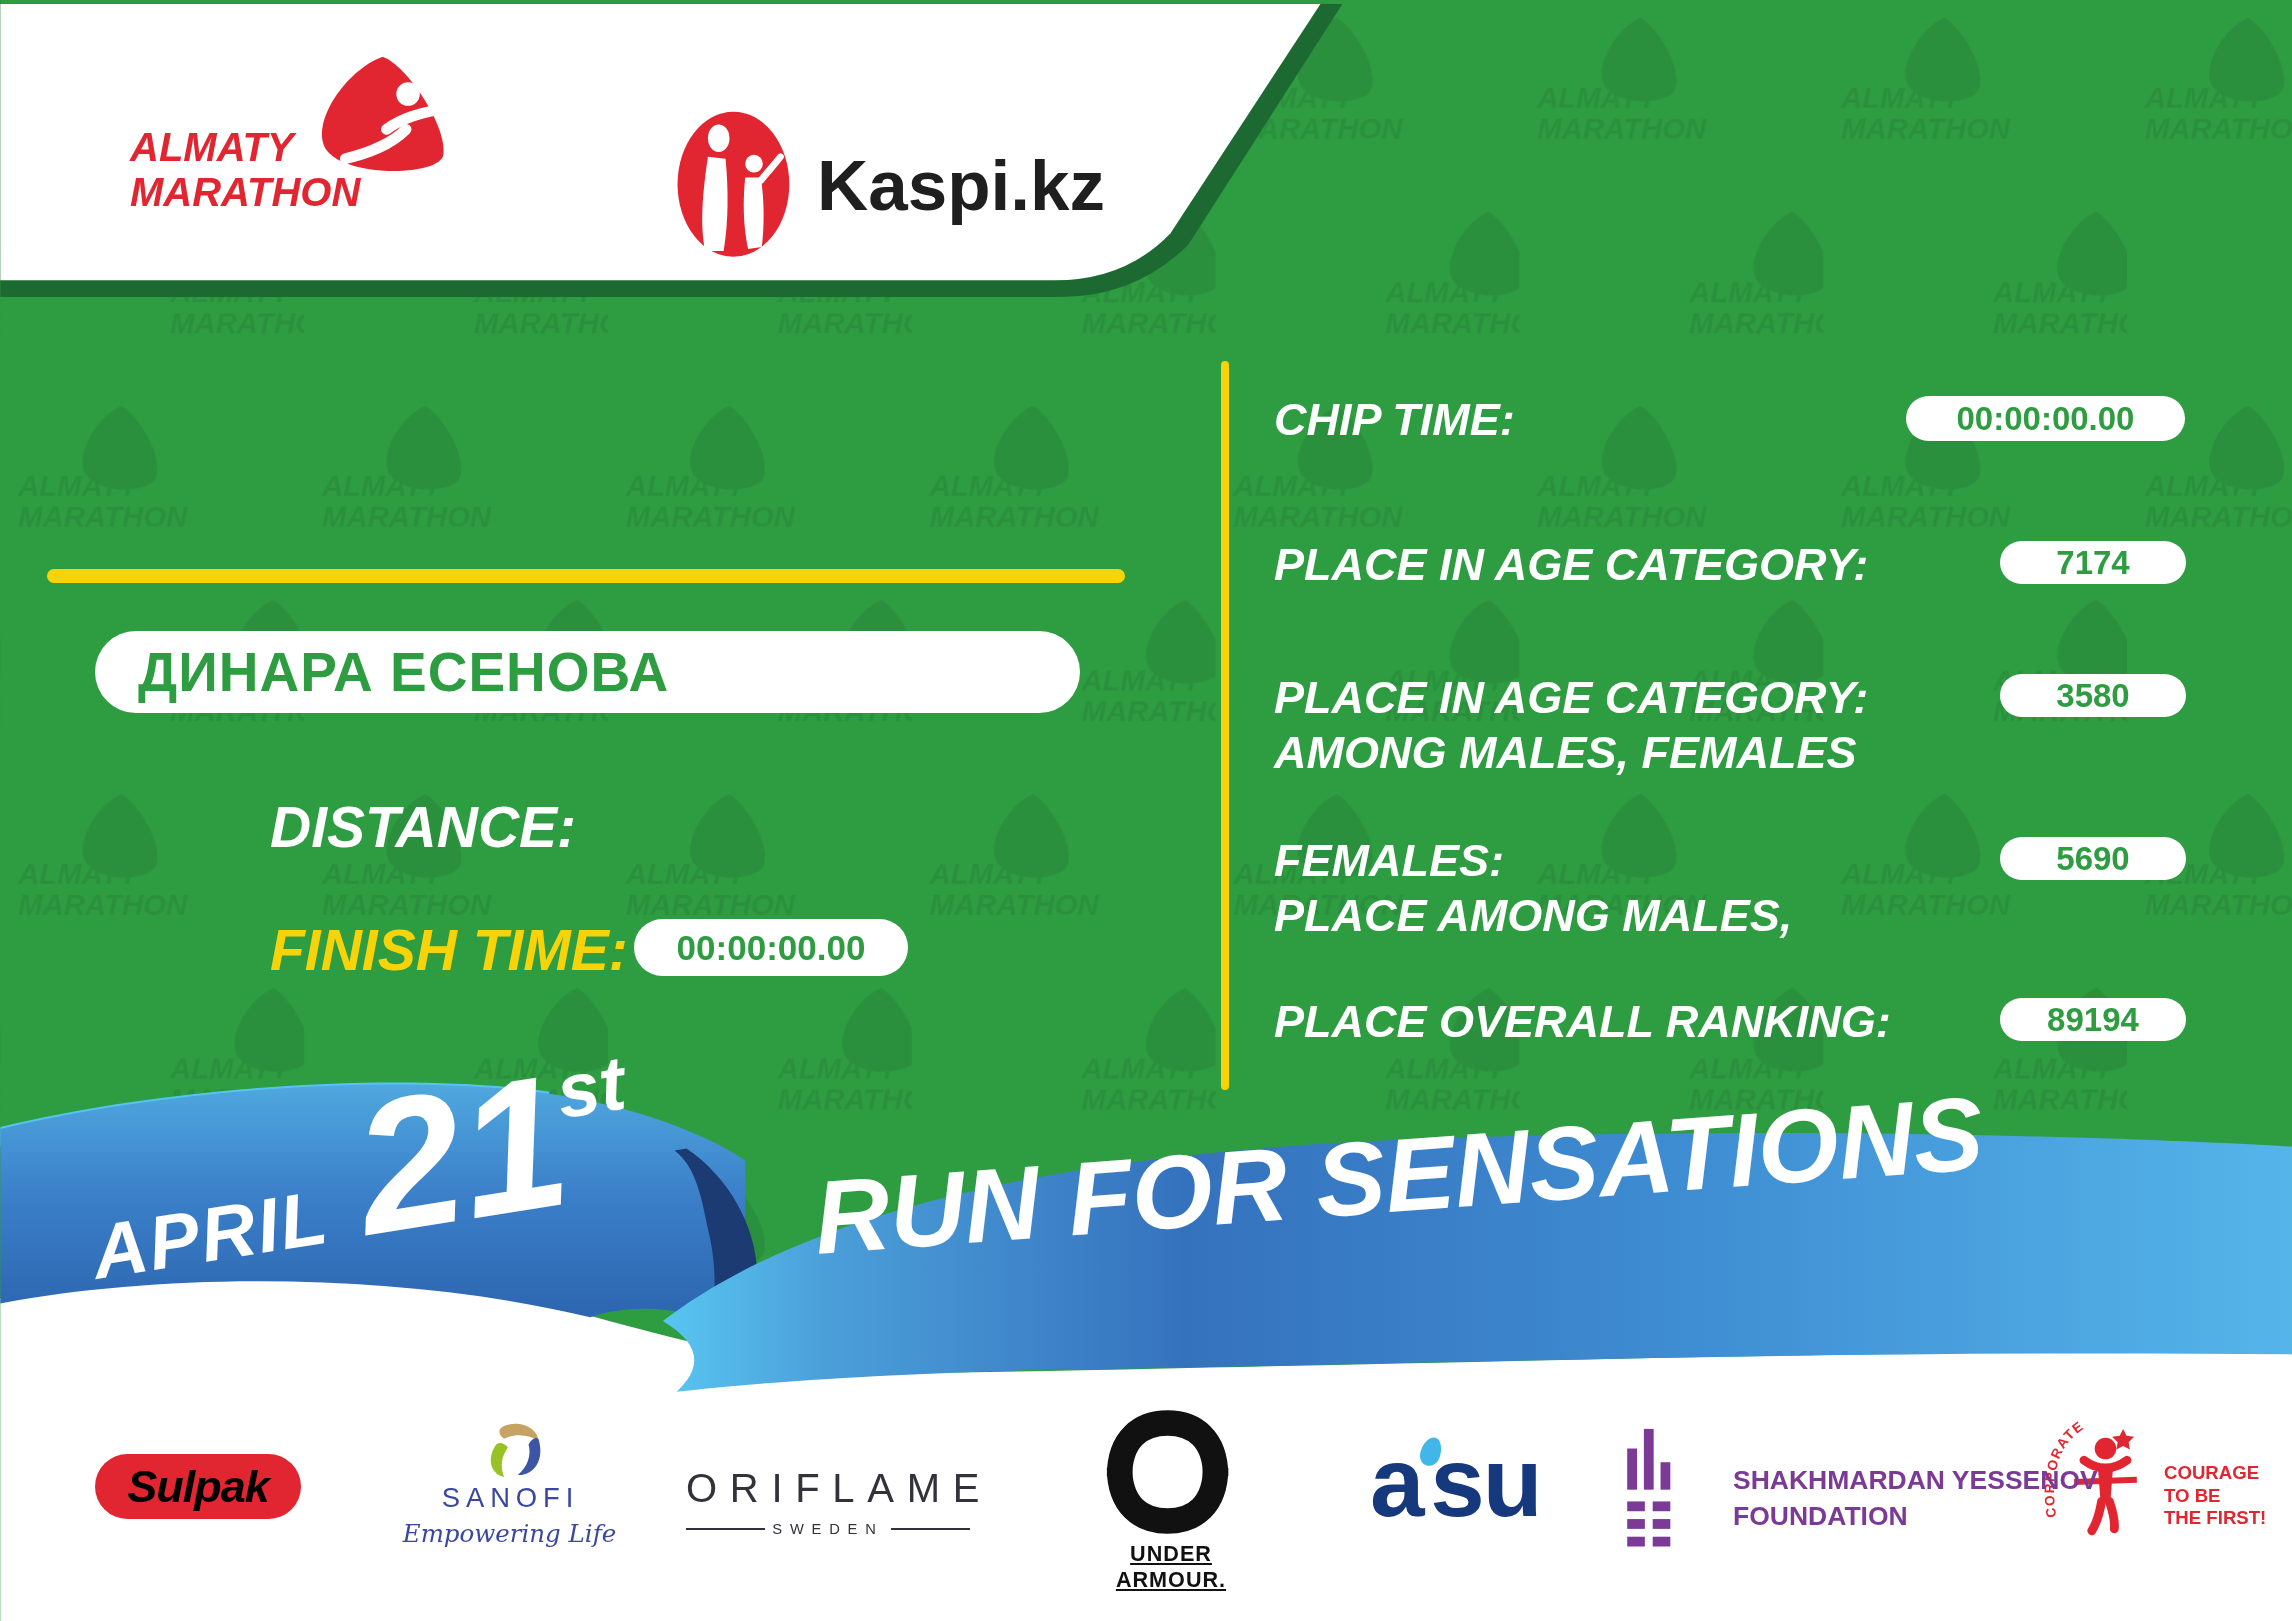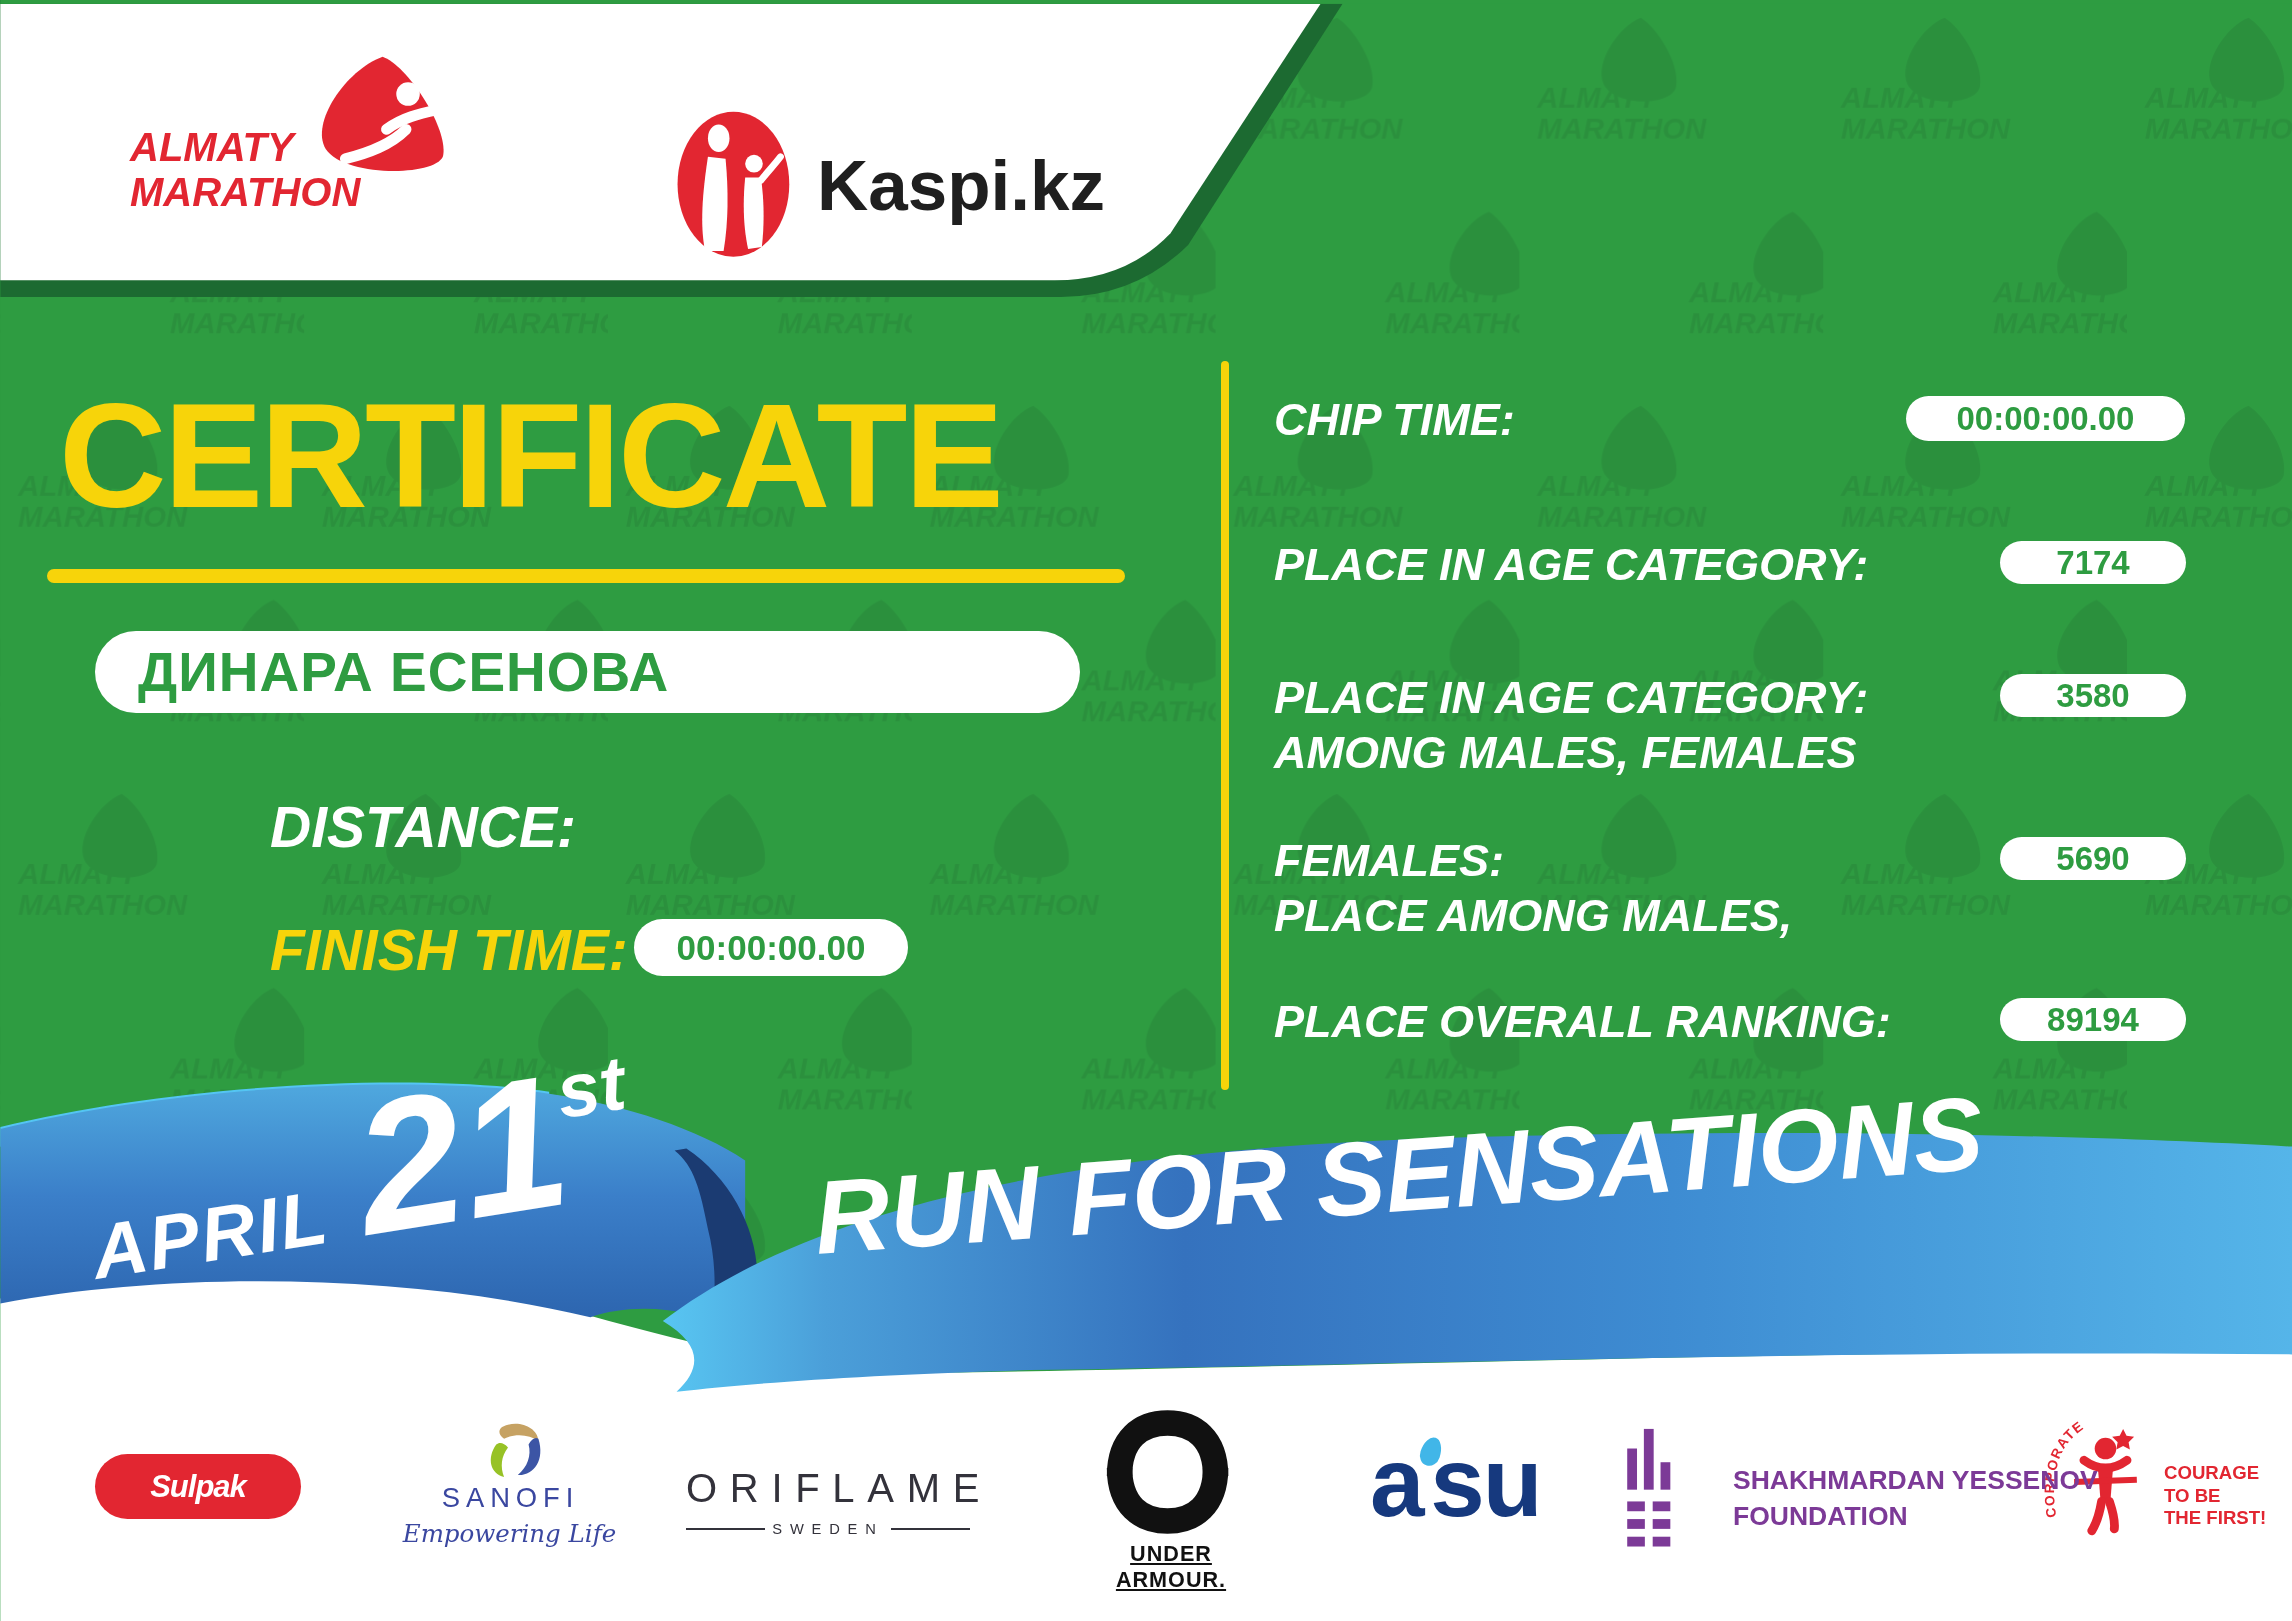--- a/index.html
+++ b/index.html
@@ -29,21 +29,21 @@
   .ribbon-date{left:98px;top:1140px;display:flex;align-items:flex-end;color:#fff;
                transform:rotate(-9deg);transform-origin:left bottom;font-style:italic;font-weight:bold;}
   .ribbon-date .month{font-size:76px;line-height:69px;letter-spacing:2px;margin-right:37px;}
   .ribbon-date .day{font-size:188px;line-height:147px;}
   .ribbon-date .suffix{font-size:76px;line-height:69px;position:relative;top:-86px;}
   .ribbon-slogan{left:819px;top:1159px;width:1333px;color:#fff;font-weight:bold;font-style:italic;
                  font-size:104px;white-space:nowrap;transform:rotate(-4.2deg);transform-origin:left bottom;}
   
   .sulpak{left:95px;top:1454px;width:206px;height:65px;background:#E22631;border-radius:33px;
           display:flex;align-items:center;justify-content:center;}
-  .sulpak span{color:#ffffff;font-weight:bold;font-style:italic;font-size:31px;letter-spacing:-1px;}
+  .sulpak span{color:#000000;font-weight:bold;font-style:italic;font-size:45px;letter-spacing:-1px;}
   .sanofi-name{left:420px;top:1482px;width:181px;text-align:center;color:#3A47A0;
                font-size:27.4px;letter-spacing:5.9px;font-weight:normal;}
   .sanofi-tag{left:392px;top:1519px;width:235px;text-align:center;color:#3A47A0;
               font-family:"DejaVu Serif",serif;font-style:italic;font-size:24.5px;}
   .oriflame{left:686px;top:1466px;width:284px;text-align:center;color:#33323B;
             font-size:40px;letter-spacing:12.7px;font-weight:normal;}
   .oriflame-sub{left:686px;top:1521px;width:284px;display:flex;align-items:center;color:#33323B;}
   .oriflame-sub .ln{flex:1;height:2px;background:#33323B;}
   .oriflame-sub span{font-size:14.7px;letter-spacing:7.8px;margin:0 7.8px;}
   .ua-text{left:1078px;top:1541px;width:186px;text-align:center;color:#111;
@@ -163,21 +163,20 @@
       <path fill="#E22631" d="M2166,1458 l3.5,7 7.7,1.1 -5.6,5.4 1.3,7.6 -6.9,-3.6 -6.9,3.6 1.3,-7.6 -5.6,-5.4 7.7,-1.1 Z"></path>
     </g>
   </svg>
 
   <div class="abs almaty-text">
     <div>ALMATY</div>
     <div>MARATHON</div>
   </div>
   <div class="abs kaspi-text">Kaspi.kz</div>
 
-  <div class="abs cert-title">CERTIFICATE</div>
   <div class="abs cert-underline"></div>
 
   <div class="abs pill name-pill">
     <span>ДИНАРА ЕСЕНОВА</span>
   </div>
 
   <div class="abs field-label" style="left:270px;top:794px;">DISTANCE:</div>
 
   <div class="abs field-label yellow" style="left:270px;top:917px;">FINISH TIME:</div>
   <div class="abs pill value-pill" style="left:634px;top:919px;width:274px;height:57px;">

